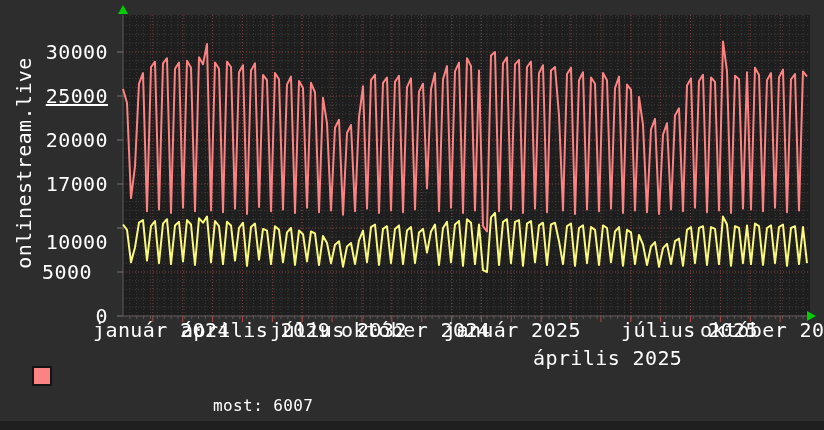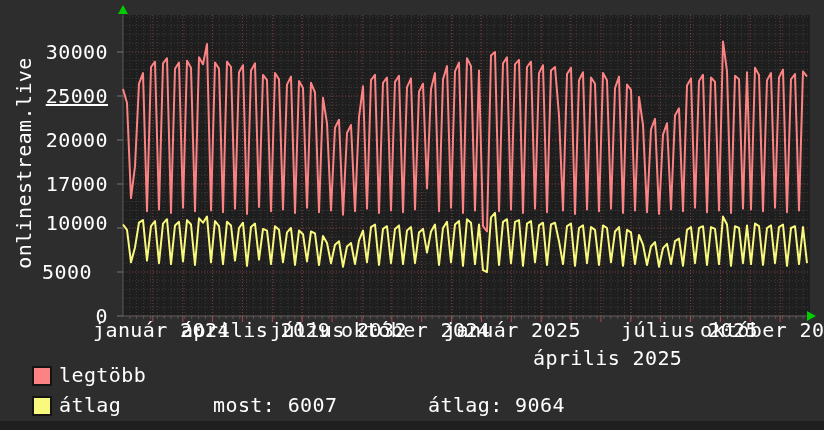--- a/index.html
+++ b/index.html
@@ -9,21 +9,21 @@
   svg{position:absolute;top:0;left:0;}
   .ylabel{position:absolute;top:163px;left:24px;transform:translate(-50%,-50%) rotate(-90deg);
           font-size:20px;letter-spacing:.4px;white-space:nowrap;}
   .ytick{position:absolute;width:82px;text-align:right;font-size:20px;letter-spacing:.4px;
          line-height:22px;}
   .xlabel{position:absolute;top:319px;font-size:20px;letter-spacing:.4px;line-height:22px;
           white-space:nowrap;}
   .legend-row{position:absolute;left:32px;height:21px;display:flex;align-items:center;}
   .swatch{width:20px;height:20px;border:2px solid #141414;margin-right:7px;}
   .ltext{font-size:20px;letter-spacing:.4px;line-height:21px;}
-  .stat{position:absolute;font-size:20px;letter-spacing:.4px;line-height:21px;white-space:nowrap;}
+  .stat{position:absolute;font-size:16px;letter-spacing:.4px;line-height:21px;white-space:nowrap;}
   .bottom-strip{position:absolute;left:0;top:421px;width:824px;height:9px;background:#1f1f1f;}
 </style>
 </head>
 <body>
 
 <div class="stage">
   <div class="ylabel">onlinestream.live</div>
 
   <svg id="chart" width="824" height="430">
       <rect x="123" y="15" width="687" height="301" fill="#1e1e1e"></rect>
@@ -315,43 +315,37 @@
       <line x1="123" y1="316" x2="812" y2="316" stroke="#5a5a5a" stroke-width="1"></line>
       <polygon points="118,14 128,14 123,5" fill="#00cc00"></polygon>
       <polygon points="807,311 807,321 816,316" fill="#00cc00"></polygon>
       <polyline points="123,89.0 127,103.0 131,198.1 135,166.4 139,83.7 143,73.1 147,211.3 151,67.0 155,61.7 159,209.5 163,63.4 167,58.2 171,213.0 175,68.7 179,62.6 183,207.8 187,60.8 191,67.8 195,211.3 199,57.3 203,64.3 207,44.1 211,210.4 215,62.6 219,68.7 223,212.2 227,61.7 231,67.0 235,208.6 239,72.2 243,65.2 247,213.9 251,70.5 255,63.4 259,206.9 263,74.9 267,80.2 271,211.3 275,73.1 279,79.3 283,209.5 287,84.6 291,76.6 295,213.0 299,81.0 303,88.1 307,207.8 311,82.8 315,92.5 319,212.2 323,97.8 327,123.3 331,210.4 335,127.7 339,119.8 343,214.8 347,133.0 351,125.0 355,211.3 359,117.1 363,86.3 367,208.6 371,80.2 375,74.9 379,213.0 383,82.8 387,77.5 391,210.4 395,81.9 399,75.8 403,212.2 407,87.2 411,78.4 415,209.5 419,91.6 423,83.7 427,188.4 431,89.0 435,73.1 439,211.3 443,79.3 447,66.1 451,207.8 455,71.4 459,62.6 463,213.0 467,58.2 471,66.1 475,210.4 479,70.5 483,226.2 487,231.5 491,55.5 495,52.0 499,211.3 503,63.4 507,57.3 511,209.5 515,64.3 519,59.9 523,213.0 527,67.0 531,61.7 535,208.6 539,73.1 543,65.2 547,212.2 551,70.5 555,67.0 559,115.4 563,210.4 567,74.0 571,67.8 575,213.9 579,80.2 583,72.2 587,209.5 591,77.5 595,83.7 599,211.3 603,73.1 607,80.2 611,208.6 615,88.1 619,76.6 623,213.0 627,84.6 631,89.8 635,210.4 639,96.9 643,125.0 647,212.2 651,129.4 655,118.9 659,213.9 663,134.7 667,123.3 671,209.5 675,115.4 679,108.3 683,211.3 687,85.4 691,78.4 695,207.8 699,81.0 703,74.9 707,212.2 711,77.5 715,81.9 719,210.4 723,41.4 727,71.4 731,213.0 735,75.8 739,79.3 743,208.6 747,72.2 751,209.5 755,67.8 759,74.9 763,211.3 767,80.2 771,73.1 775,207.8 779,77.5 783,69.6 787,212.2 791,79.3 795,74.0 799,210.4 803,71.4 807,76.6" fill="none" stroke="#fb8383" stroke-width="2" stroke-linejoin="round"></polyline>
       <polyline points="123,224.5 127,229.8 131,262.3 135,247.4 139,222.7 143,220.1 147,260.6 151,226.2 155,221.0 159,263.2 163,223.6 167,219.2 171,264.1 175,225.4 179,221.8 183,261.4 187,220.1 191,224.5 195,265.0 199,218.3 203,222.7 207,216.6 211,262.3 215,221.0 219,226.2 223,264.1 227,221.8 231,225.4 235,260.6 239,228.0 243,222.7 247,265.8 251,227.1 255,223.6 259,259.7 263,228.9 267,230.6 271,264.1 275,226.2 279,229.8 283,262.3 287,232.4 291,228.0 295,265.0 299,230.6 303,234.2 307,261.4 311,231.5 315,233.3 319,265.0 323,235.9 327,243.0 331,263.2 335,244.7 339,241.2 343,266.7 347,246.5 351,243.0 355,264.1 359,240.3 363,230.6 367,262.3 371,227.1 375,224.5 379,265.0 383,228.9 387,226.2 391,263.2 395,228.9 399,225.4 403,264.1 407,230.6 411,227.1 415,263.2 419,232.4 423,228.9 427,252.6 431,231.5 435,224.5 439,265.0 443,228.0 447,221.8 451,262.3 455,224.5 459,221.0 463,265.8 467,219.2 471,222.7 475,264.1 479,224.5 483,270.2 487,272.0 491,217.4 495,212.9 499,265.0 503,221.8 507,219.2 511,263.2 515,221.8 519,220.1 523,265.8 527,223.6 531,221.0 535,262.3 539,225.4 543,222.7 547,265.0 551,224.5 555,222.7 559,241.2 563,264.1 567,226.2 571,223.6 575,265.8 579,228.0 583,225.4 587,263.2 591,227.1 595,229.8 599,265.0 603,225.4 607,228.0 611,262.3 615,231.5 619,227.1 623,265.8 627,229.8 631,232.4 635,264.1 639,235.0 643,244.7 647,265.0 651,246.5 655,242.1 659,266.7 663,248.2 667,243.8 671,264.1 675,241.2 679,238.6 683,265.8 687,229.8 691,227.1 695,263.2 699,228.0 703,226.2 707,265.0 711,227.1 715,228.9 719,264.1 723,216.6 727,224.5 731,265.8 735,226.2 739,228.0 743,263.2 747,225.4 751,264.1 755,223.6 759,226.2 763,265.0 767,228.0 771,225.4 775,263.2 779,227.1 783,224.5 787,265.8 791,228.0 795,226.2 799,264.1 803,227.1 807,263.1" fill="none" stroke="#f9f97e" stroke-width="2" stroke-linejoin="round"></polyline>
     </svg>
 
   <div id="yticks">
       <div class="ytick" style="left: 26px; top: 305px;">0</div>
       <div class="ytick" style="left: 26px; top: 261px; text-align: center;">5000</div>
-      <div class="ytick" style="left: 26px; top: 212px;">10000</div>
+      <div class="ytick" style="left: 26px; top: 231px;">10000</div>
       <div class="ytick" style="left: 26px; top: 173px;">17000</div>
       <div class="ytick" style="left: 26px; top: 129px;">20000</div>
       <div class="ytick" style="left: 26px; top: 85px; text-decoration: underline;">25000</div>
       <div class="ytick" style="left: 26px; top: 41px;">30000</div>
     </div>
   <div id="xlabels">
       <div class="xlabel" style="left: 93px;">január 2024</div>
       <div class="xlabel" style="left: 181px;">április 2029</div>
       <div class="xlabel" style="left: 270px;">július 2032</div>
       <div class="xlabel" style="left: 341px;">október 2024</div>
       <div class="xlabel" style="left: 444px;">január 2025</div>
       <div class="xlabel" style="left: 533px; margin-top: 28px;">április 2025</div>
       <div class="xlabel" style="left: 621px;">július 2025</div>
       <div class="xlabel" style="left: 700px;">október 2025</div>
     </div>
 
   <div class="legend-row" style="top:365px;">
     <span class="swatch" style="background: rgb(251, 131, 131);"></span>
-    <span class="ltext">legtöbb</span>
   </div>
-  <div class="legend-row" style="top:395px;">
-    <span class="swatch" style="background: rgb(249, 249, 126);"></span>
-    <span class="ltext">átlag</span>
-  </div>
 
   <span class="stat" style="left:213px;top:395px;">most: 6007</span>
-  <span class="stat" style="left:428px;top:395px;">átlag: 9064</span>
 
   <div class="bottom-strip"></div>
 </div>
 
 </body></html>

